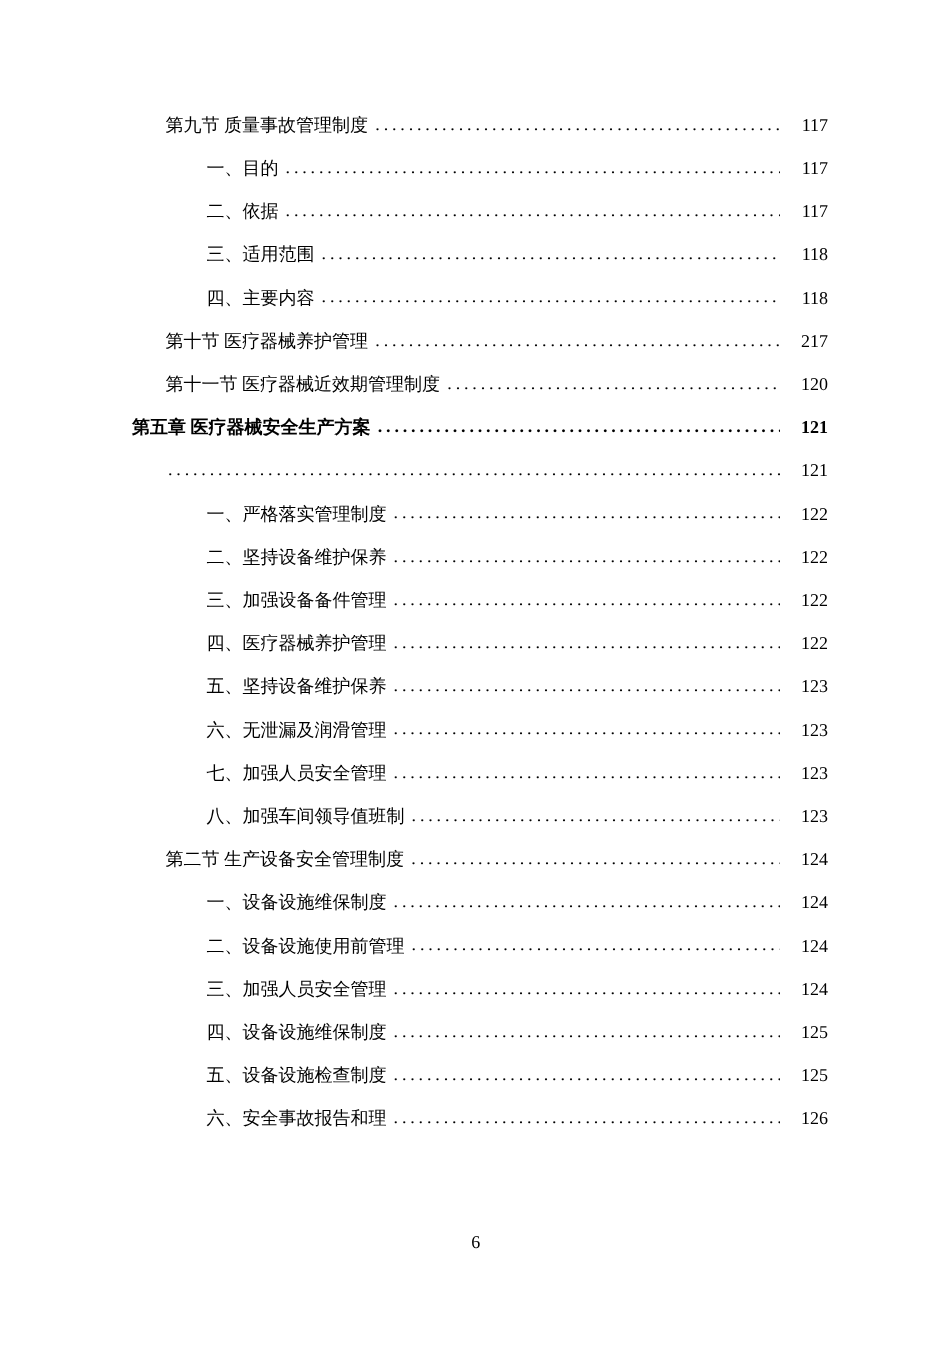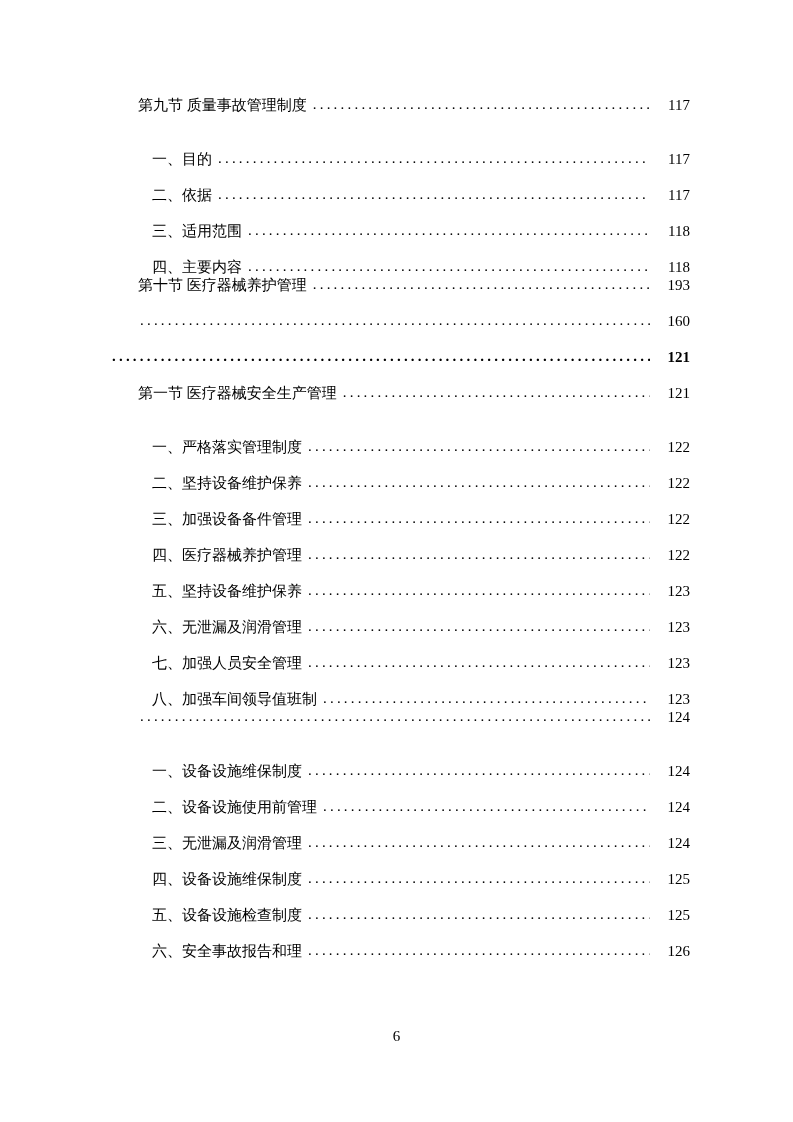--- a/index.html
+++ b/index.html
@@ -48,21 +48,21 @@
   }
   .toc-entry .pageno {
     flex: 0 0 auto;
     text-align: right;
     min-width: 34px;
     padding-left: 4px;
   }
   
   .lvl-chapter { margin-left: 0px; font-weight: bold; }
   .lvl-section { margin-left: 28px; justify-content: space-between; }
-  .lvl-item    { margin-left: 42px; align-items: flex-end; }
+  .lvl-item    { margin-left: 62px; }
 
   .lvl-chapter .pageno { font-weight: bold; }
 
   .page-number {
     position: absolute;
     left: 0;
     right: 0;
     top: 1028px;
     text-align: center;
     font-size: 15px;
@@ -95,32 +95,33 @@
         <span class="pageno">118</span>
       </div>
       <div class="toc-entry lvl-item">
         <span class="title">四、主要内容</span>
         <span class="leader">...............................................................................</span>
         <span class="pageno">118</span>
       </div>
       <div class="toc-entry lvl-section">
         <span class="title">第十节  医疗器械养护管理</span>
         <span class="leader">...............................................................................</span>
-        <span class="pageno">193</span>
-      </div>
-      <div class="toc-entry lvl-section">
-        <span class="leader">...............................................................................</span>
-        <span class="pageno">160</span>
+        <span class="pageno">217</span>
+      </div>
+      <div class="toc-entry lvl-section">
+        <span class="title">第十一节  医疗器械近效期管理制度</span>
+        <span class="leader">...............................................................................</span>
+        <span class="pageno">120</span>
       </div>
       <div class="toc-entry lvl-chapter">
+        <span class="title">第五章  医疗器械安全生产方案</span>
         <span class="leader">...............................................................................</span>
         <span class="pageno">121</span>
       </div>
       <div class="toc-entry lvl-section">
-        <span class="title">第一节  医疗器械安全生产管理</span>
         <span class="leader">...............................................................................</span>
         <span class="pageno">121</span>
       </div>
       <div class="toc-entry lvl-item">
         <span class="title">一、严格落实管理制度</span>
         <span class="leader">...............................................................................</span>
         <span class="pageno">122</span>
       </div>
       <div class="toc-entry lvl-item">
         <span class="title">二、坚持设备维护保养</span>
@@ -151,35 +152,36 @@
         <span class="title">七、加强人员安全管理</span>
         <span class="leader">...............................................................................</span>
         <span class="pageno">123</span>
       </div>
       <div class="toc-entry lvl-item">
         <span class="title">八、加强车间领导值班制</span>
         <span class="leader">...............................................................................</span>
         <span class="pageno">123</span>
       </div>
       <div class="toc-entry lvl-section">
+        <span class="title">第二节  生产设备安全管理制度</span>
         <span class="leader">...............................................................................</span>
         <span class="pageno">124</span>
       </div>
       <div class="toc-entry lvl-item">
         <span class="title">一、设备设施维保制度</span>
         <span class="leader">...............................................................................</span>
         <span class="pageno">124</span>
       </div>
       <div class="toc-entry lvl-item">
         <span class="title">二、设备设施使用前管理</span>
         <span class="leader">...............................................................................</span>
         <span class="pageno">124</span>
       </div>
       <div class="toc-entry lvl-item">
-        <span class="title">三、无泄漏及润滑管理</span>
+        <span class="title">三、加强人员安全管理</span>
         <span class="leader">...............................................................................</span>
         <span class="pageno">124</span>
       </div>
       <div class="toc-entry lvl-item">
         <span class="title">四、设备设施维保制度</span>
         <span class="leader">...............................................................................</span>
         <span class="pageno">125</span>
       </div>
       <div class="toc-entry lvl-item">
         <span class="title">五、设备设施检查制度</span>

